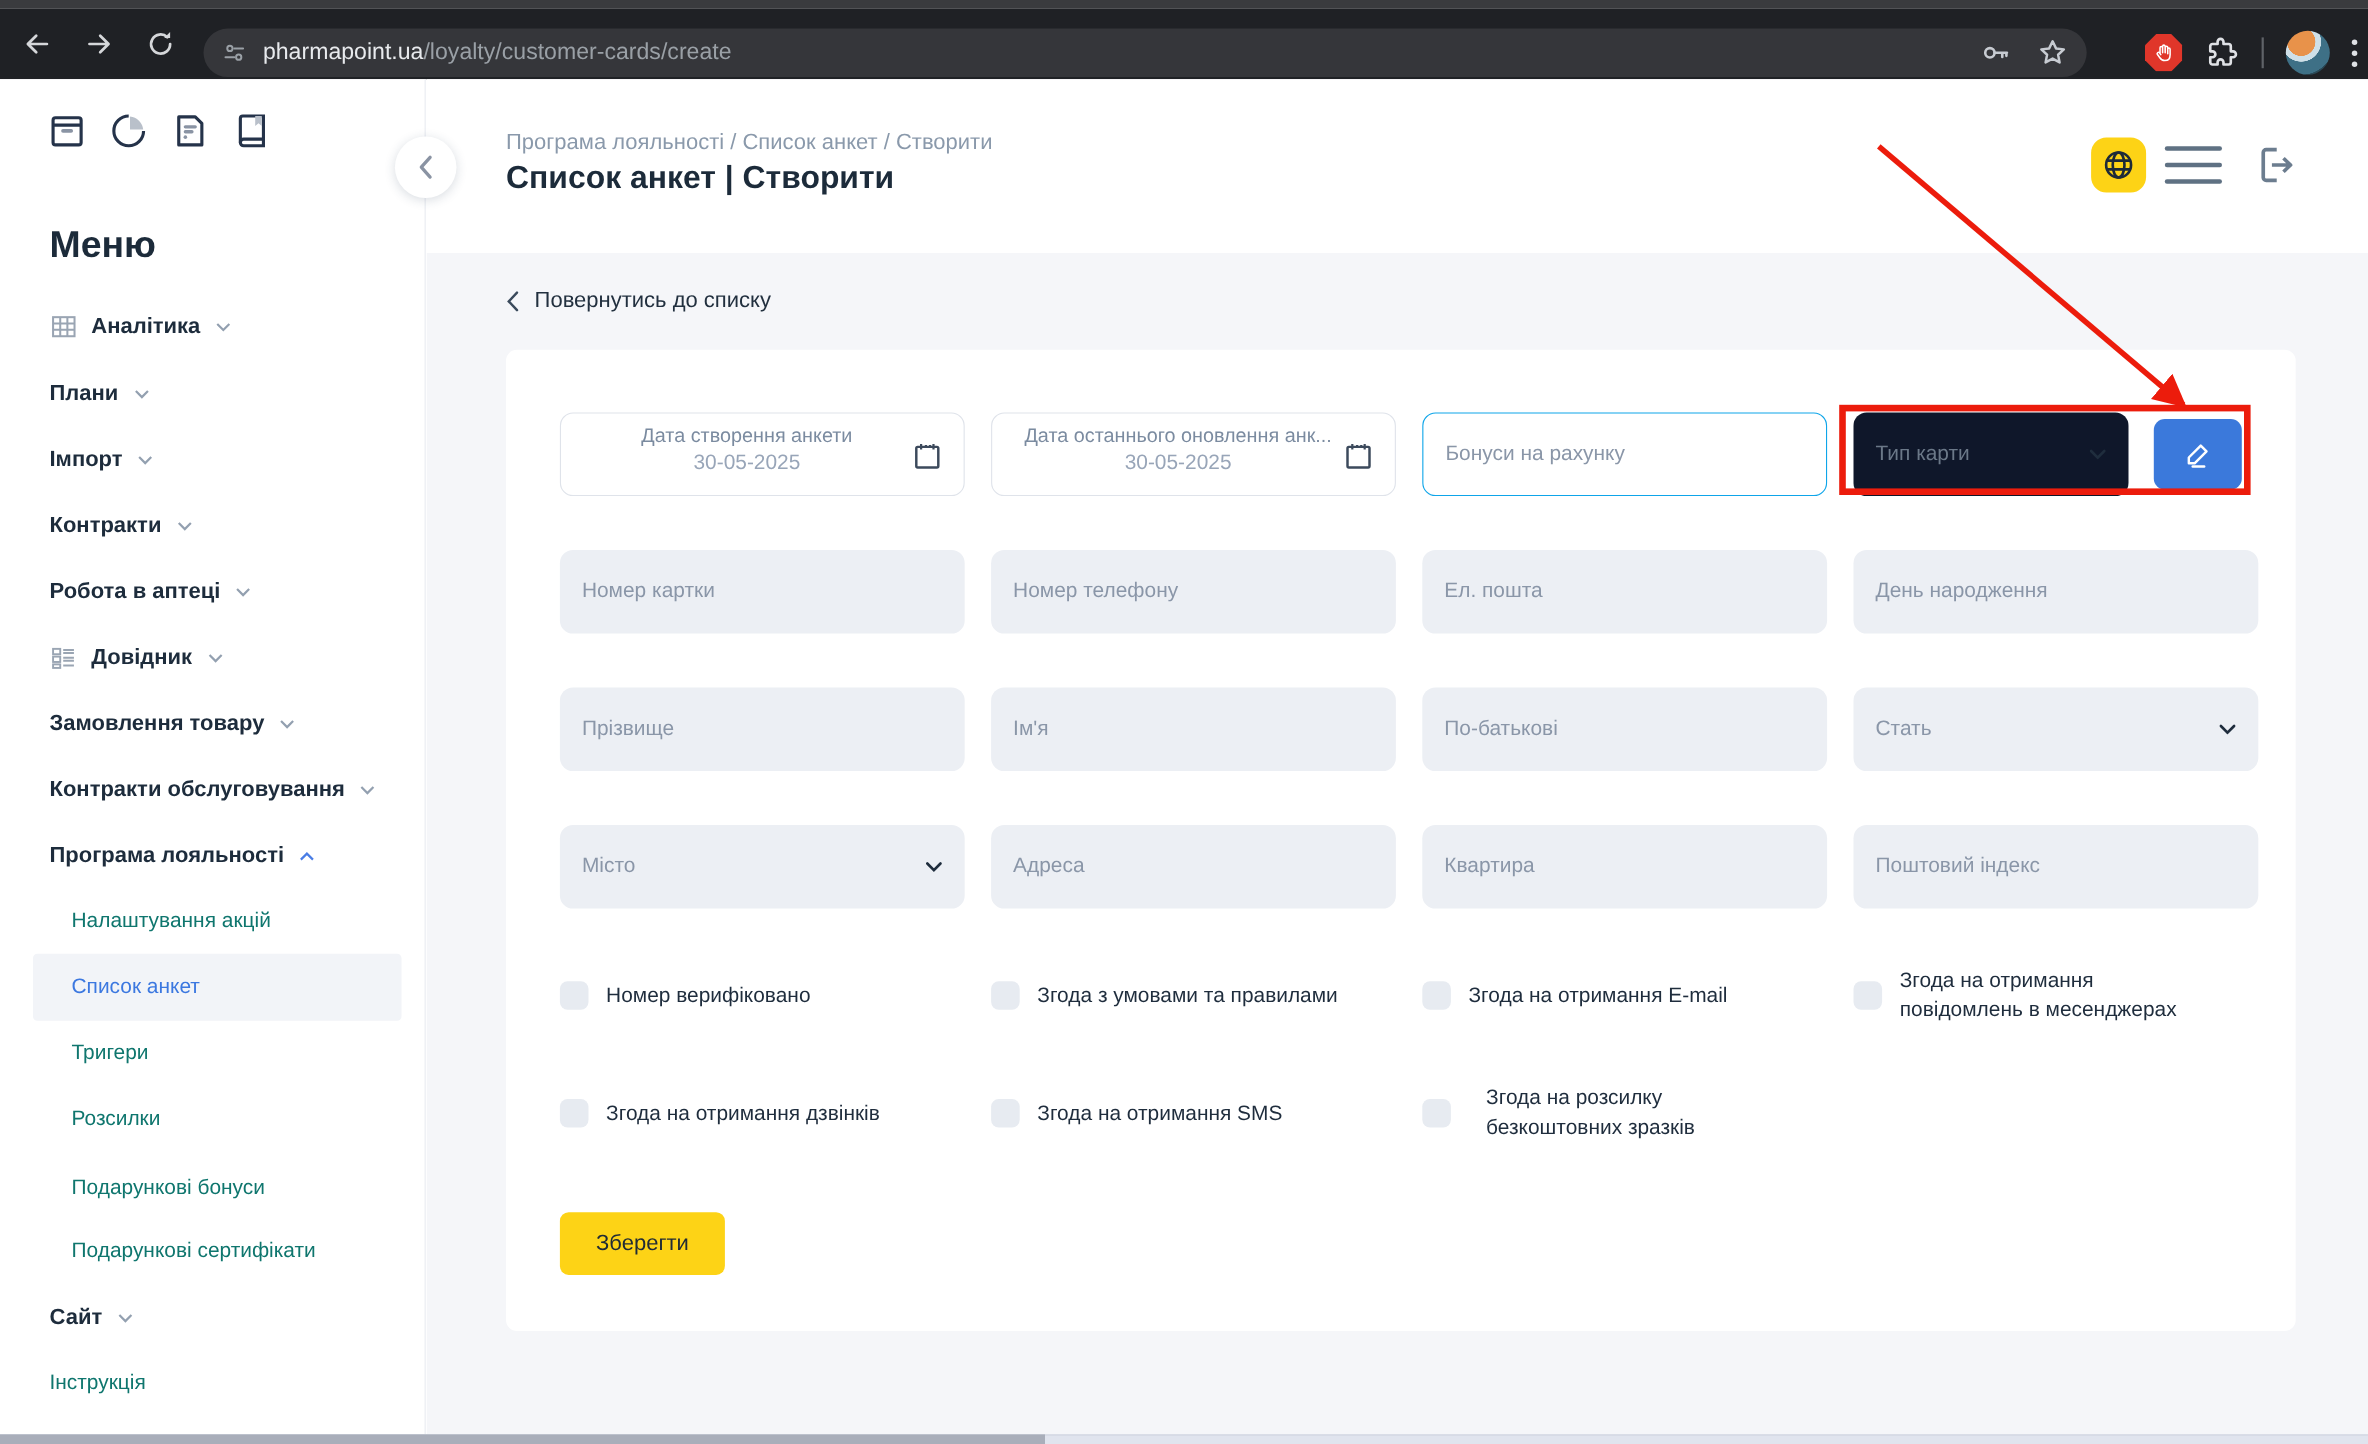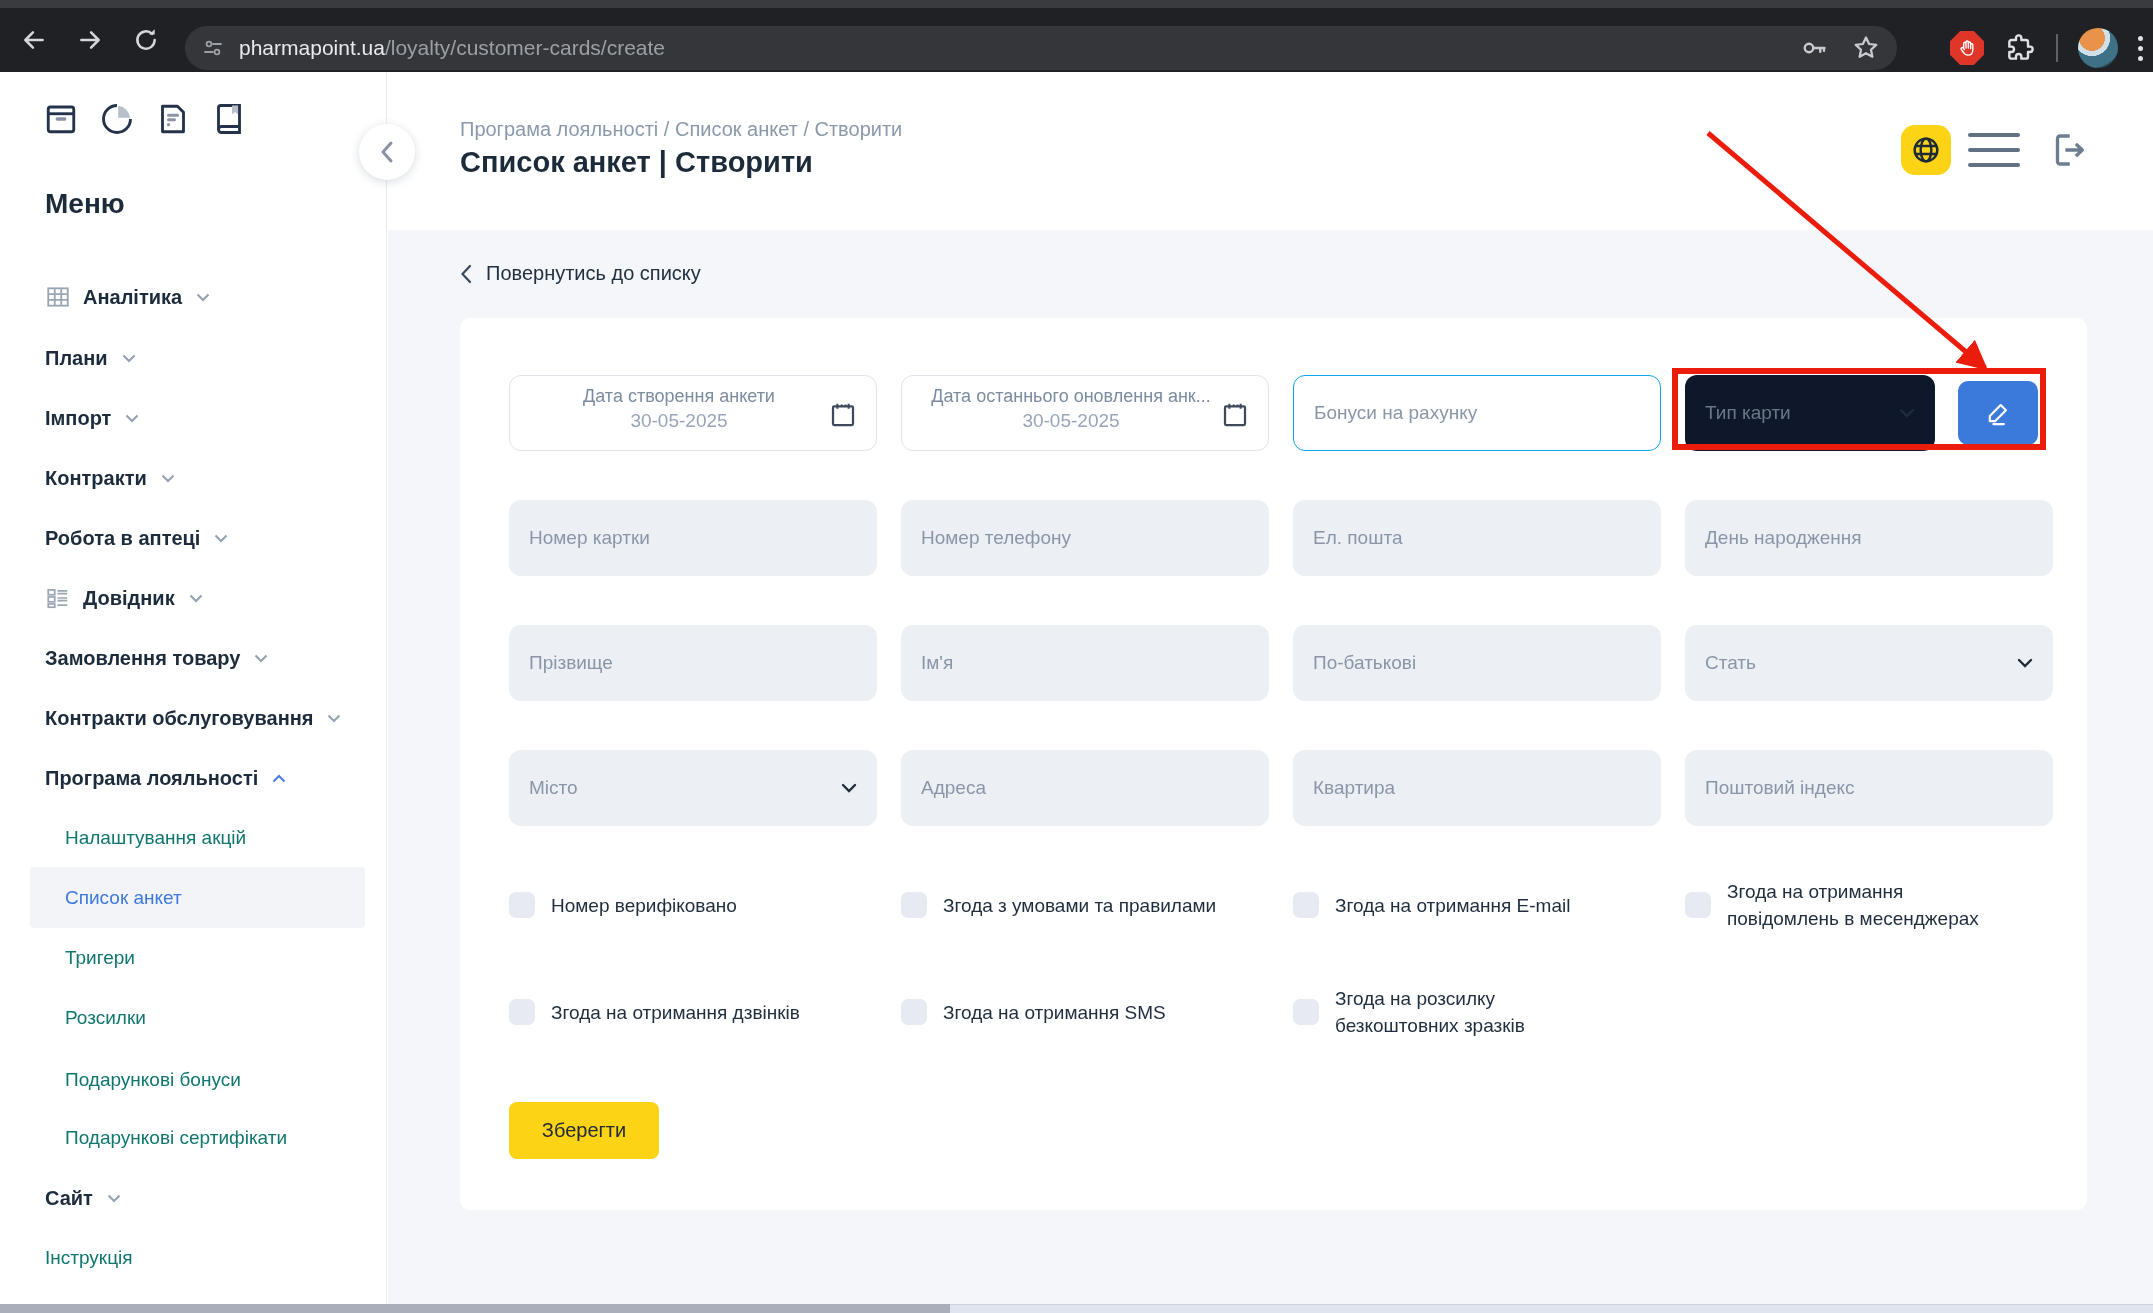--- a/index.html
+++ b/index.html
@@ -20,21 +20,21 @@
   .adblock { width:34px; height:34px; background:#e0362a; border-radius:8px; clip-path:polygon(30% 0,70% 0,100% 30%,100% 70%,70% 100%,30% 100%,0 70%,0 30%); display:flex; align-items:center; justify-content:center; }
   .chrome-sep { width:2px; height:28px; background:#5f6368; }
   .avatar { width:40px; height:40px; border-radius:50%; background:radial-gradient(circle at 35% 25%, #e8924a 0 32%, #cfe0e8 33% 45%, #3e7086 46% 75%, #2a4a58 76%); }
   .dots { display:flex; flex-direction:column; gap:5px; }
   .dots i { width:5px; height:5px; border-radius:50%; background:#dfe1e5; }
 
   
   .sidebar { left:0; top:72px; width:387px; height:1232px; background:#fff; border-right:1px solid #e9ecf1; }
   .side-icons { position:absolute; left:42px; top:28px; display:flex; gap:18px; }
   .side-icons .sicon { width:38px; height:38px; display:flex; align-items:center; justify-content:center; }
-  .menu-heading { position:absolute; left:45px; top:116px; font-size:28px; font-weight:600; color:#1c2b3a; }
+  .menu-heading { position:absolute; left:45px; top:132px; font-size:34px; font-weight:600; color:#1c2b3a; }
   .nav-item { position:absolute; left:45px; height:28px; display:flex; align-items:center; gap:12px; font-weight:700; font-size:20px; color:#1d2c3c; cursor:pointer; }
   .sub-item { position:absolute; left:65px; height:28px; display:flex; align-items:center; font-weight:400; font-size:19px; color:#0f766e; cursor:pointer; }
   .sub-item.active { color:#3c78e0; }
   .active-bg { position:absolute; left:30px; top:795px; width:335px; height:61px; background:#f2f4f8; border-radius:4px; }
   .nav-chev { margin-left:2px; }
   .collapse-btn { left:359px; top:124px; width:56px; height:56px; border-radius:50%; background:#fff; box-shadow:0 2px 10px rgba(40,60,90,.18); display:flex; align-items:center; justify-content:center; z-index:5; }
 
   
   .main-header { left:388px; top:72px; width:1765px; height:158px; background:#fff; }
   .content-bg { left:388px; top:230px; width:1765px; height:1074px; background:#f5f6f9; }
@@ -60,21 +60,21 @@
   .select-field .sel-chev { position:absolute; right:20px; }
   .card-type-cell { display:flex; align-items:center; gap:23px; }
   .card-type-sel { width:250px; height:76px; background:#0f172a; border-radius:12px; display:flex; align-items:center; padding:0 20px; font-size:19px; color:#6b7888; position:relative; cursor:pointer; }
   .edit-btn { width:80px; height:64px; background:#3b79db; border-radius:10px; display:flex; align-items:center; justify-content:center; cursor:pointer; }
 
   .check-grid { left:509px; width:1570px; display:grid; grid-template-columns:repeat(4,392px); }
   .check-item { display:flex; align-items:center; gap:16px; cursor:pointer; }
   .checkbox { width:26px; height:26px; background:#e7ebf1; border-radius:7px; flex:0 0 auto; }
   .check-label { font-size:19px; color:#1f2d3d; line-height:27px; }
   .w270 { max-width:280px; }
-  .w220 { max-width:225px; }
+  .w220 { max-width:225px;margin-left:16px; }
 
   .save-btn { left:509px; top:1102px; width:150px; height:57px; background:#fdd316; border:none; border-radius:8px; font-size:20px; font-weight:500; color:#202b36; font-family:inherit; cursor:pointer; }
 
   
   .red-box { left:1672px; top:368px; width:374px; height:82px; border:6px solid #ec1c0c; z-index:8; pointer-events:none; }
   .arrow-svg { left:0; top:0; width:2153px; height:1313px; z-index:9; pointer-events:none; }
 
   
   .hscroll-track { left:0; bottom:0; width:2153px; height:9px; background:#e0e4ee; border-top:1px solid #cdd2de; }
   .hscroll-thumb { left:0; bottom:0; width:950px; height:9px; background:#a9aeba; cursor:grab; }

